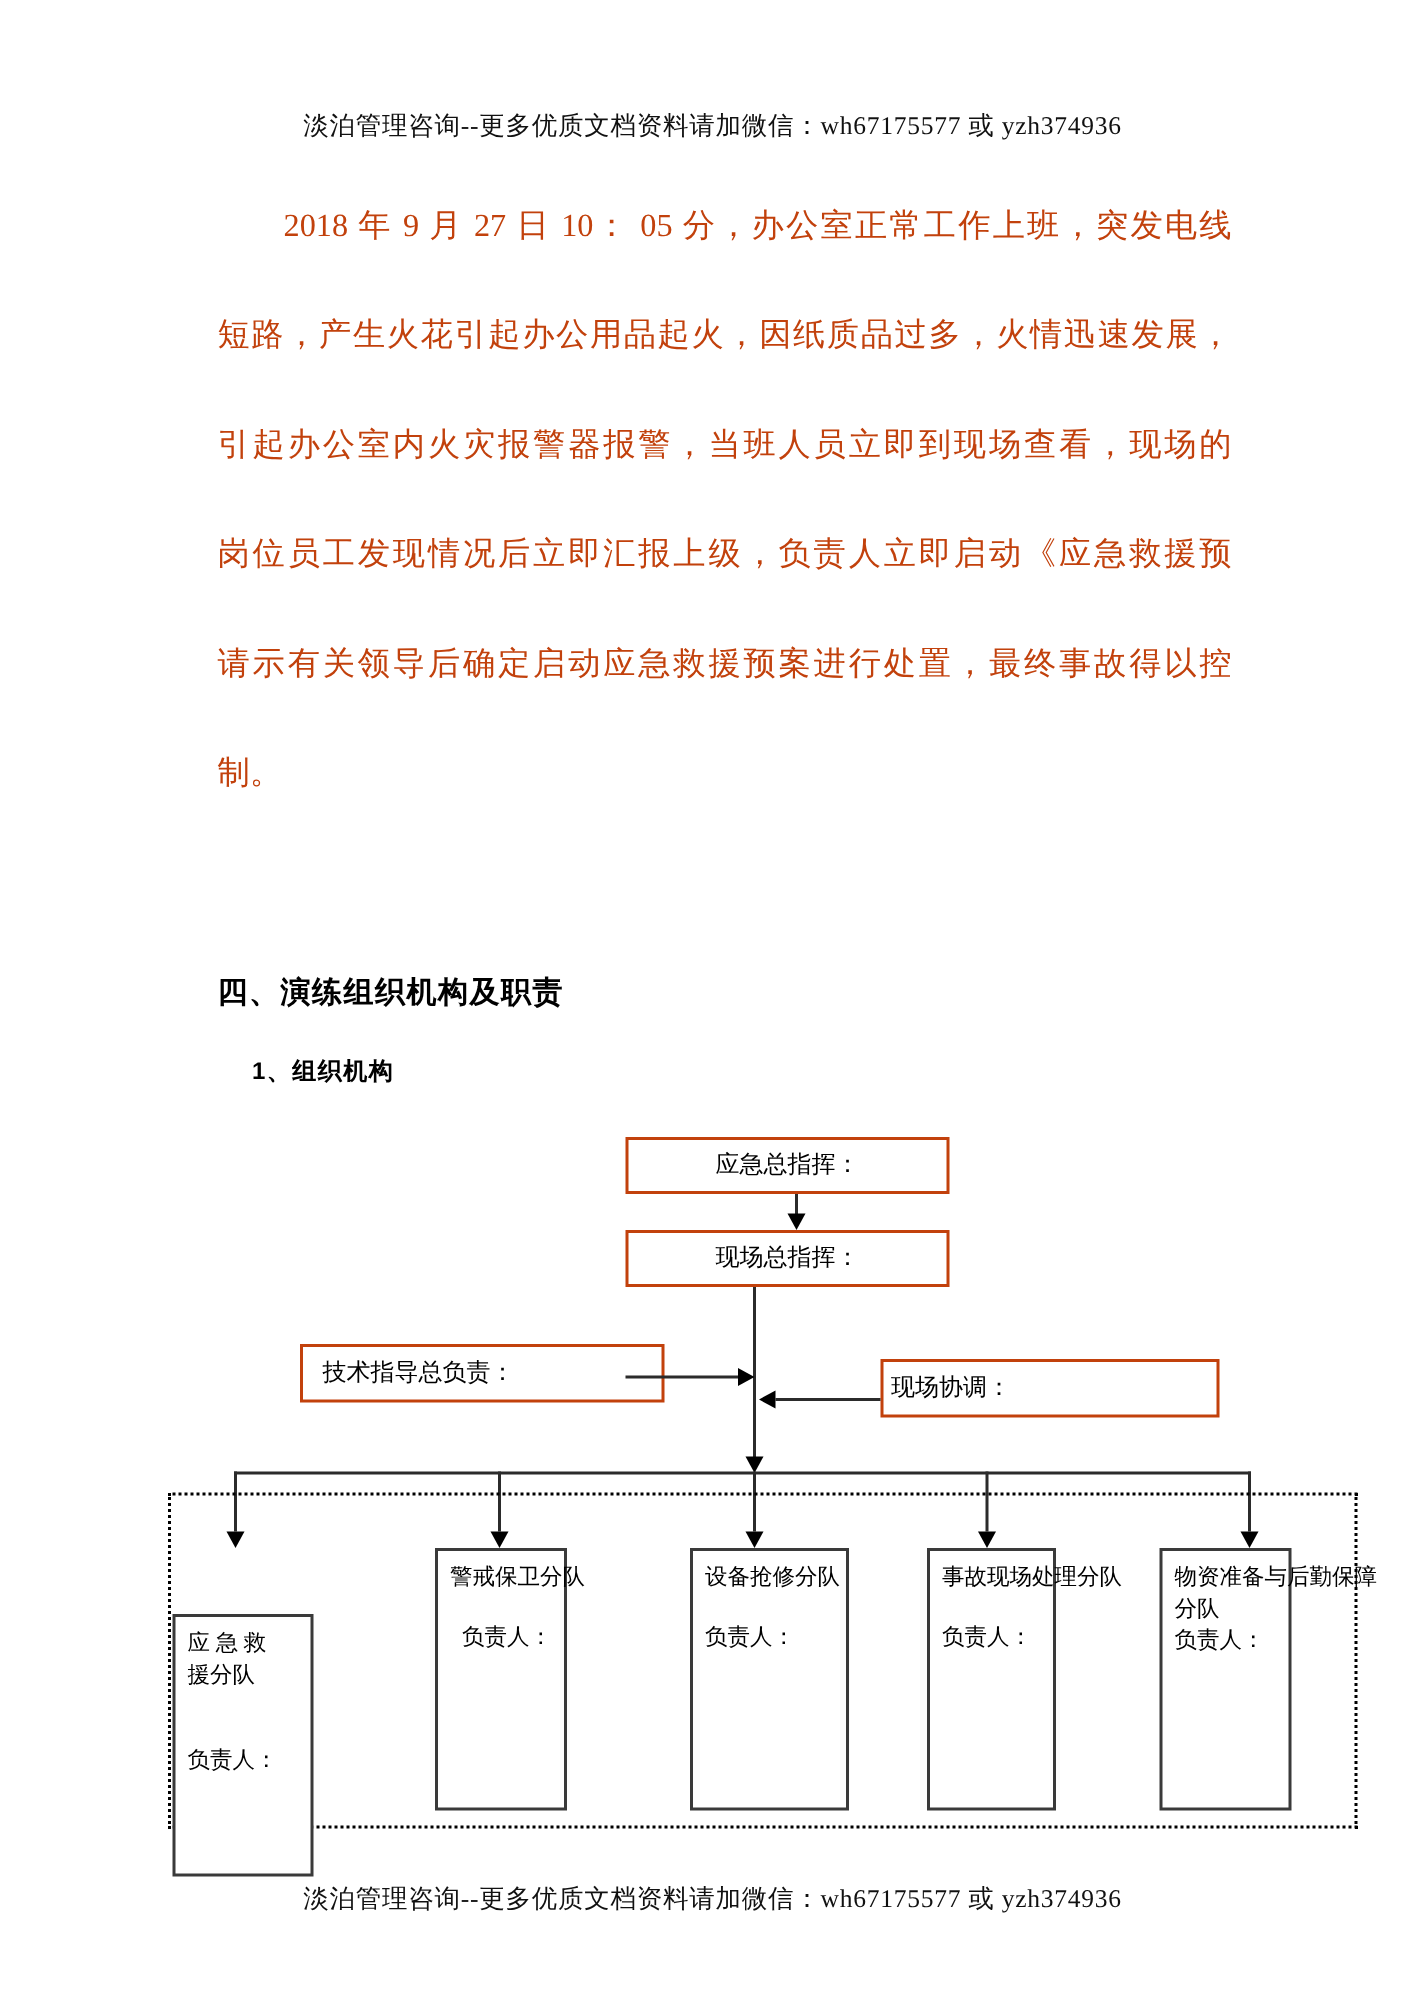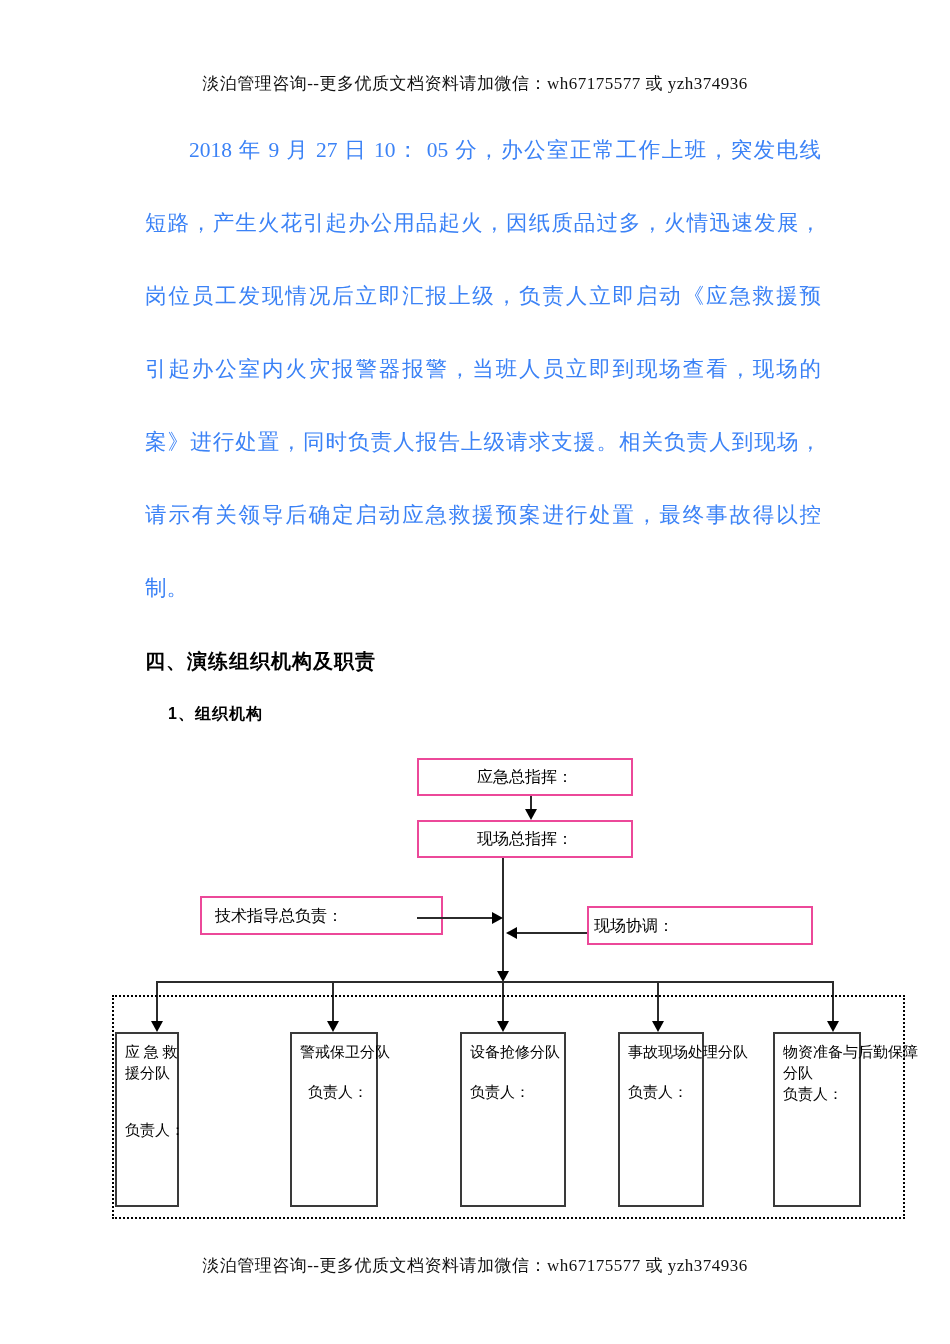--- a/index.html
+++ b/index.html
@@ -17,41 +17,41 @@
     position: absolute; left: 0; width: 950px;
     text-align: center;
     font-size: 17px; color: #111;
     letter-spacing: 0.5px;
   }
   .wm-header { top: 72px; }
   .wm-footer { top: 1254px; }
 
   .body-par {
     position: absolute; left: 145px; top: 114px; width: 676px;
-    font-size: 21.5px; line-height: 73px; color: #3b82f6;
+    font-size: 21.5px; line-height: 73px; color: #c2410c;
   }
   .jline { text-align: justify; text-align-last: justify; text-justify: inter-character; }
   .jline.first { text-indent: 44px; }
   .jline.last { text-align: left; text-align-last: left; }
 
   .h-section {
     position: absolute; left: 145px; top: 648px;
     font-family: "Liberation Sans", "DejaVu Sans", sans-serif;
     font-weight: bold; font-size: 20px; letter-spacing: 1px;
   }
   .h-sub {
     position: absolute; left: 168px; top: 704px;
     font-family: "Liberation Sans", "DejaVu Sans", sans-serif;
     font-weight: bold; font-size: 16px; letter-spacing: 1px;
   }
 
   
   .node {
     position: absolute;
-    border: 2px solid #ec4899;
+    border: 2px solid #c2410c;
     background: #fff;
     font-size: 16px; color: #000;
   }
   .node.centered { text-align: center; }
   .vline, .hline { position: absolute; background: #2b2b2b; }
   .ah { position: absolute; width: 0; height: 0; }
   .ah-down  { border-left: 6px solid transparent; border-right: 6px solid transparent; border-top: 11px solid #000; }
   .ah-right { border-top: 6px solid transparent; border-bottom: 6px solid transparent; border-left: 11px solid #000; }
   .ah-left  { border-top: 6px solid transparent; border-bottom: 6px solid transparent; border-right: 11px solid #000; }
 
@@ -62,42 +62,41 @@
   }
   .team {
     position: absolute; top: 1032px; height: 175px;
     border: 2px solid #3a3a3a; background: #fff;
     padding: 8px 0 0 8px;
     font-size: 15px; line-height: 21px; color: #000;
     overflow: visible;
   }
   .team .title { white-space: nowrap; }
   .team .leader { white-space: nowrap; }
-  .t1 { left: 115px; width: 64px; }
+  .t1 { left: 115px; width: 94px; margin-top: 44px; }
   .t2 { left: 290px; width: 88px; text-align: center; }
   .t3 { left: 460px; width: 106px; }
   .t4 { left: 618px; width: 86px; }
   .t5 { left: 773px; width: 88px; }
   .t1 .leader { margin-top: 36px; }
   .t2 .leader, .t3 .leader, .t4 .leader { margin-top: 19px; }
   .t5 .leader { margin-top: 0; }
 </style>
 </head>
 <body>
 
 <div class="page">
 
   <div class="watermark wm-header">淡泊管理咨询--更多优质文档资料请加微信：wh67175577 或 yzh374936</div>
 
   <div class="body-par">
     <div class="jline first">2018 年 9 月 27 日 10： 05 分，办公室正常工作上班，突发电线</div>
     <div class="jline">短路，产生火花引起办公用品起火，因纸质品过多，火情迅速发展，</div>
+    <div class="jline">引起办公室内火灾报警器报警，当班人员立即到现场查看，现场的</div>
     <div class="jline">岗位员工发现情况后立即汇报上级，负责人立即启动《应急救援预</div>
-    <div class="jline">引起办公室内火灾报警器报警，当班人员立即到现场查看，现场的</div>
-    <div class="jline">案》进行处置，同时负责人报告上级请求支援。相关负责人到现场，</div>
     <div class="jline">请示有关领导后确定启动应急救援预案进行处置，最终事故得以控</div>
     <div class="jline last">制。</div>
   </div>
 
   <div class="h-section">四、演练组织机构及职责</div>
   <div class="h-sub">1、组织机构</div>
 
   <div>
 
     <div class="node centered" style="left:417px; top:758px; width:216px; height:38px; line-height:34px;">应急总指挥：</div>

